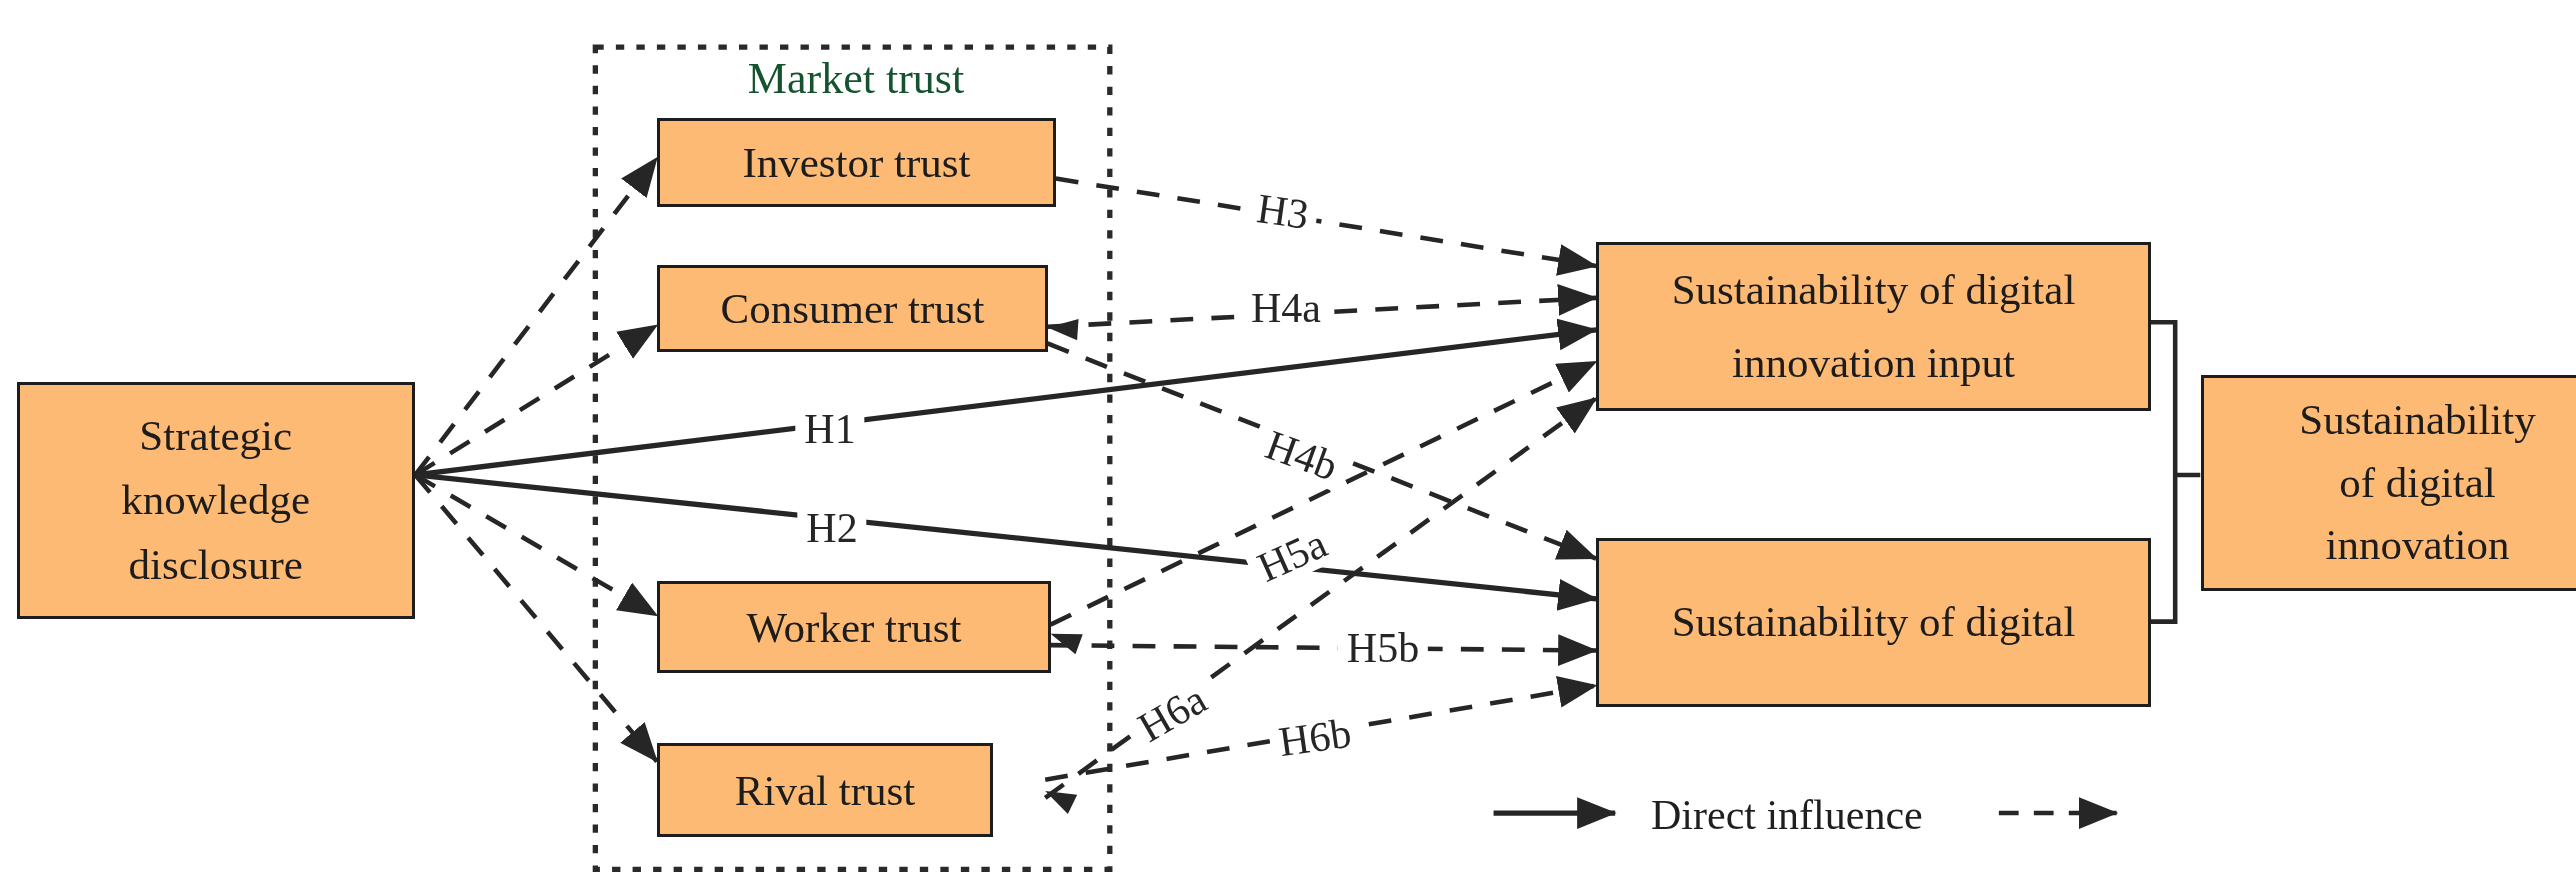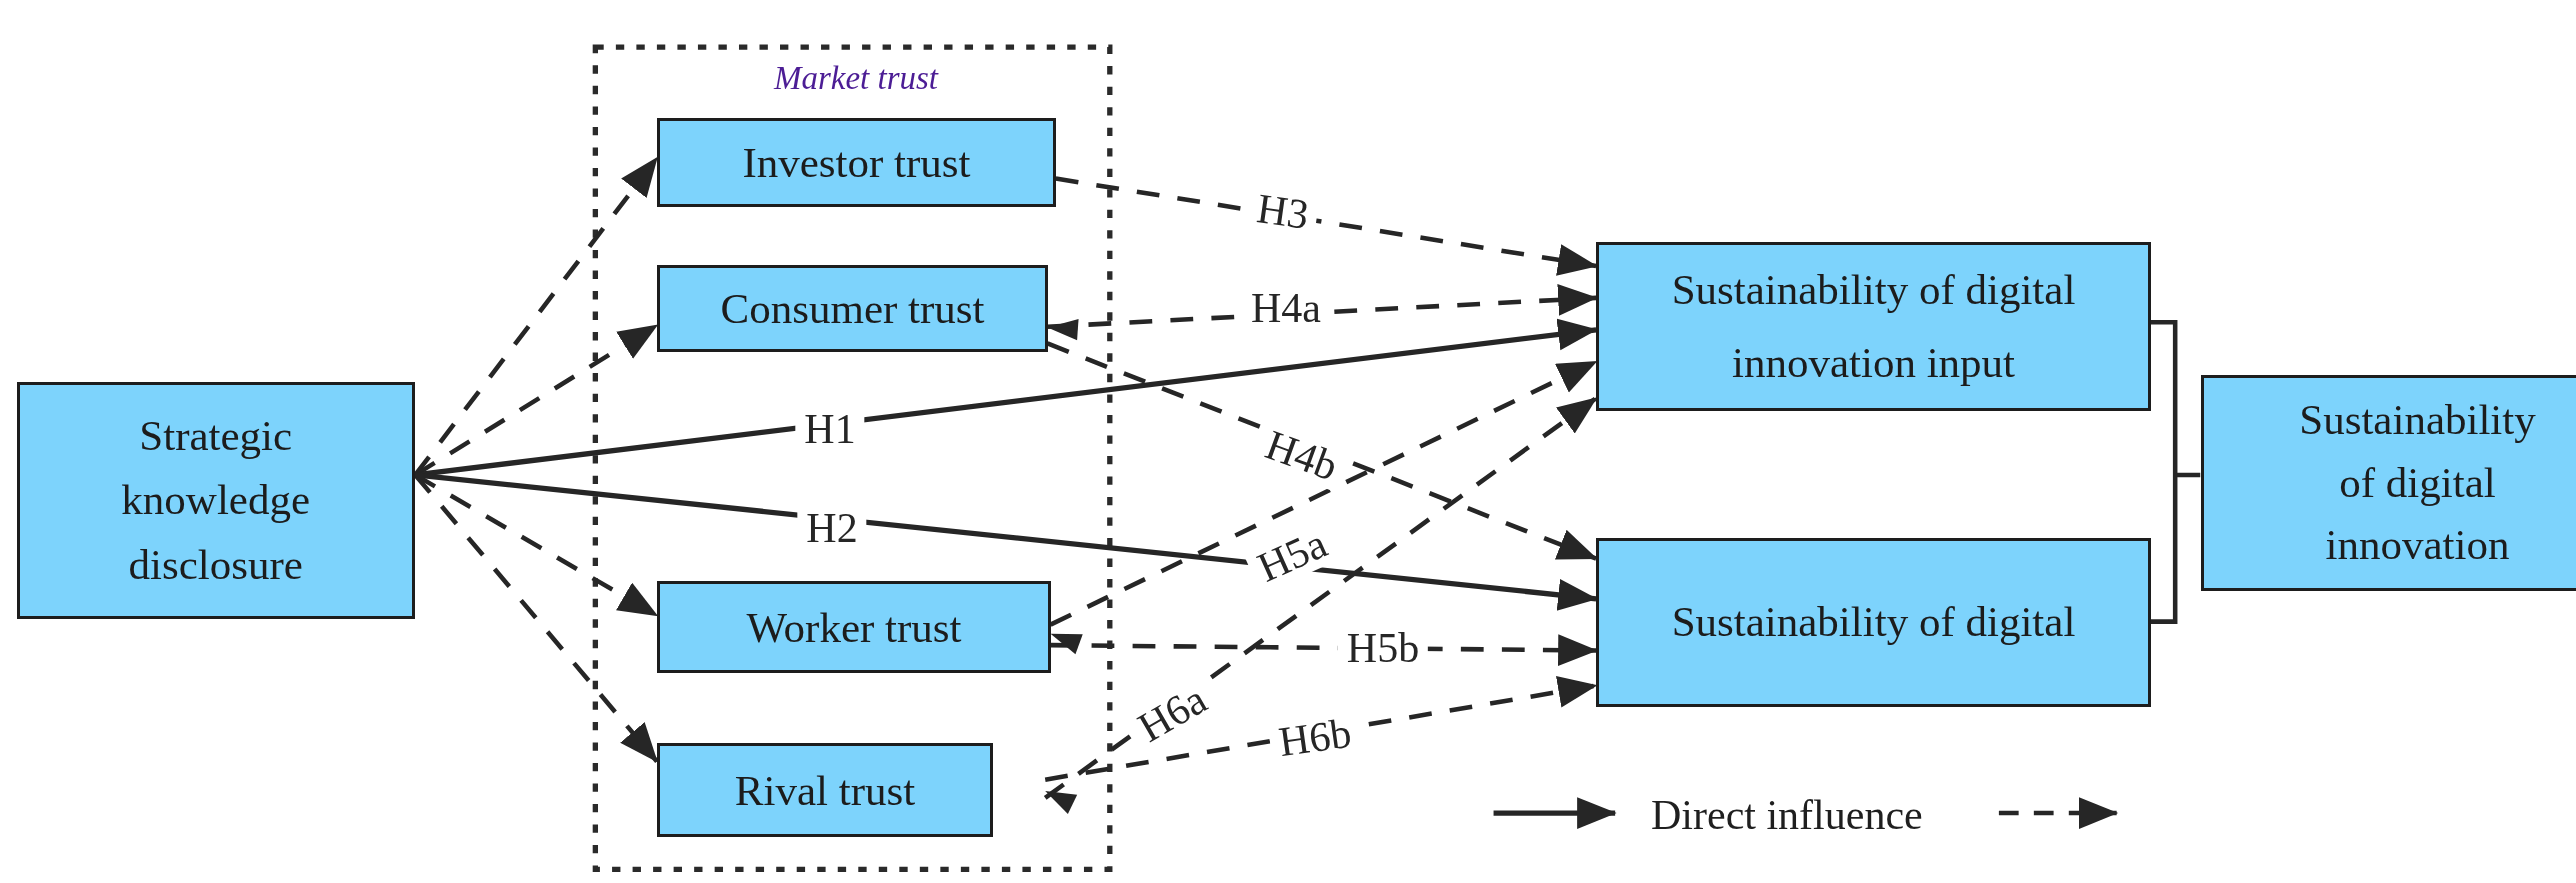--- a/index.html
+++ b/index.html
@@ -1,28 +1,28 @@
 <!DOCTYPE html>
 <html style="font-size:12px"><head>
 <meta charset="utf-8">
 <style>
   html,body{margin:0;padding:0;background:#ffffff;}
   #canvas{position:relative;width:2576px;height:883px;background:#ffffff;overflow:hidden;
           font-family:"Liberation Serif",serif;}
   #wires{position:absolute;left:0;top:0;width:2576px;height:883px;}
-  .node{position:absolute;box-sizing:border-box;border:3.8px solid #1d1d1d;background:#7dd3fc;
+  .node{position:absolute;box-sizing:border-box;border:3.8px solid #1d1d1d;background:#fdba74;
         display:flex;flex-direction:column;align-items:center;justify-content:center;
         text-align:center;color:#1c1c1c;font-size:43px;}
   .node .ln{display:block;white-space:nowrap;}
   .skd{line-height:1.5;}
   .io{line-height:1.68;align-items:center;}
   .overall{line-height:1.45;}
   .trust{line-height:1;}
-  .group-title{position:absolute;transform:translate(-50%,-50%);font-size:33px;color:#4c1d95;
-        white-space:nowrap;font-style:italic;}
+  .group-title{position:absolute;transform:translate(-50%,-50%);font-size:44px;color:#14532d;
+        white-space:nowrap;}
   .hlabel{position:absolute;background:#ffffff;color:#262626;font-size:42px;line-height:1.05;
         padding:1.5px 9px;white-space:nowrap;transform:translate(-50%,-50%);}
   .r8   {transform:translate(-50%,-50%) rotate(8deg);}
   .r20  {transform:translate(-50%,-50%) rotate(20deg);}
   .rm24 {transform:translate(-50%,-50%) rotate(-24deg);}
   .rm30 {transform:translate(-50%,-50%) rotate(-30deg);}
   .rm8  {transform:translate(-50%,-50%) rotate(-8deg);}
   .legend-text{position:absolute;transform:translate(0,-50%);font-size:42px;color:#1f1f1f;
         white-space:nowrap;}
 </style>

